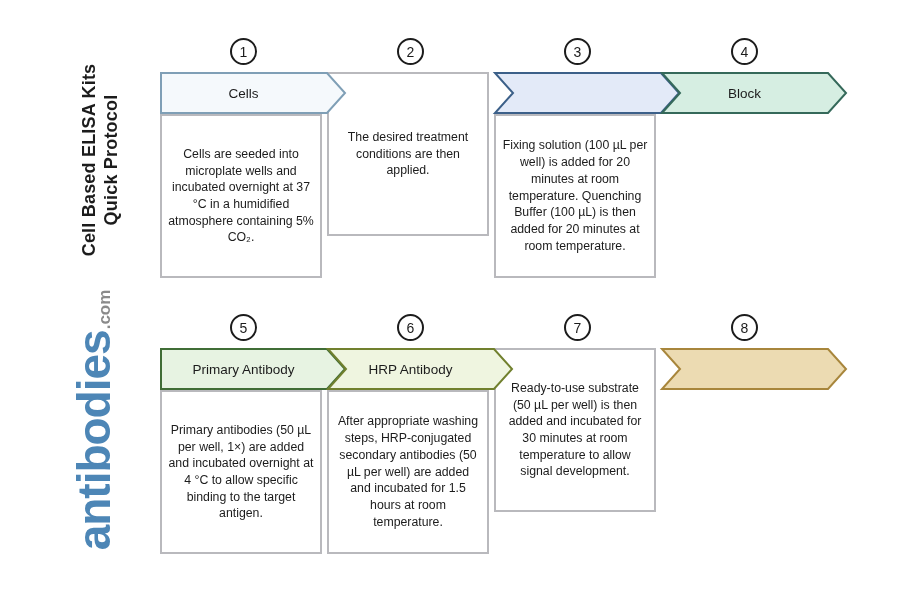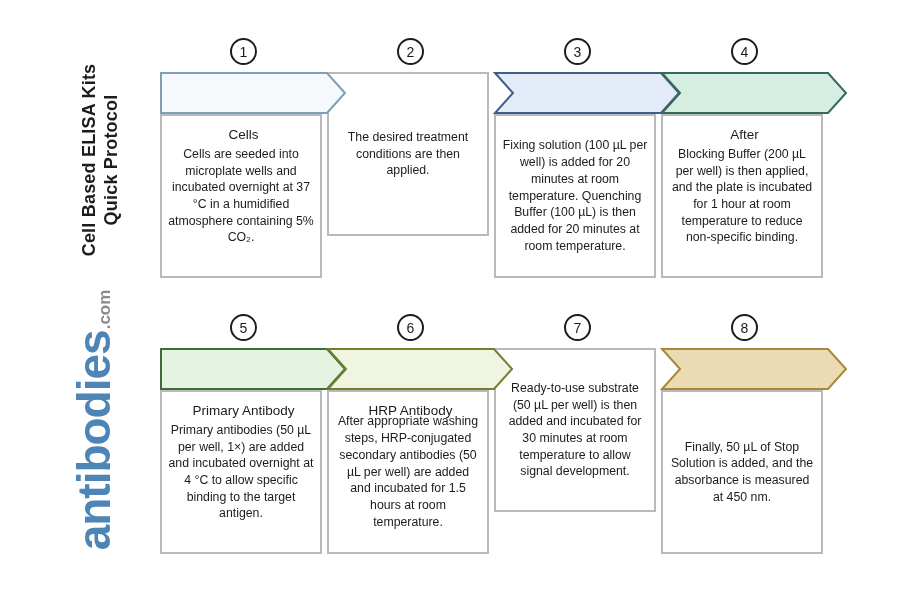--- a/index.html
+++ b/index.html
@@ -37,21 +37,21 @@
     border:2px solid var(--text-color); border-radius:50%;
     background:#fff; margin:0 auto 7px auto;
     display:flex; align-items:center; justify-content:center;
     font-size:14px; color:var(--text-color);
   }
   .arrow { position:relative; width:187px; height:42px; }
   .arrow svg { position:absolute; top:0; left:0; overflow:visible; display:block; }
   .arrow-label {
     position:absolute; left:0; top:0; width:167px; height:42px;
     display:flex; align-items:center; justify-content:center;
-    font-size:13.5px; color:var(--text-color); z-index:2; text-align:right;margin-top:41px;
+    font-size:13.5px; color:var(--text-color); z-index:2; text-align:right;
   }
   .box {
     width:162px; height:164px; box-sizing:border-box;
     border:2px solid var(--box-border); background:#ffffff;
     display:flex; align-items:center; justify-content:center;
     text-align:center; padding:5px 6px;
   }
   .box p { margin:0; font-size:12.3px; line-height:1.36; color:var(--text-color); }
 </style>
 </head>
@@ -105,24 +105,21 @@
     </div>
   </div>
     <div class="step">
     <div class="circle">
       <span>4</span>
     </div>
     <div class="arrow">
       <svg width="187" height="42" viewBox="0 0 187 42">
         <polygon stroke-width="2" points="1,1 167,1 185,21 167,41 1,41 19,21" fill="#d6eee2" stroke="#35695a"></polygon>
       </svg>
-      <span class="arrow-label">After</span>
-    </div>
-    <div class="box">
-      <p>Blocking Buffer (200 µL per well) is then applied, and the plate is incubated for 1 hour at room temperature to reduce non-specific binding.</p>
+      <span class="arrow-label">Block</span>
     </div>
   </div>
   </div>
 <div class="row" id="row2">
     <div class="step">
     <div class="circle">
       <span>5</span>
     </div>
     <div class="arrow">
       <svg width="187" height="42" viewBox="0 0 187 42">
@@ -158,17 +155,14 @@
   </div>
     <div class="step">
     <div class="circle">
       <span>8</span>
     </div>
     <div class="arrow">
       <svg width="187" height="42" viewBox="0 0 187 42">
         <polygon stroke-width="2" points="1,1 167,1 185,21 167,41 1,41 19,21" fill="#ecdbb2" stroke="#a8863c"></polygon>
       </svg>
     </div>
-    <div class="box">
-      <p>Finally, 50 µL of Stop Solution is added, and the absorbance is measured at 450 nm.</p>
-    </div>
   </div>
   </div>
 
 </body></html>

